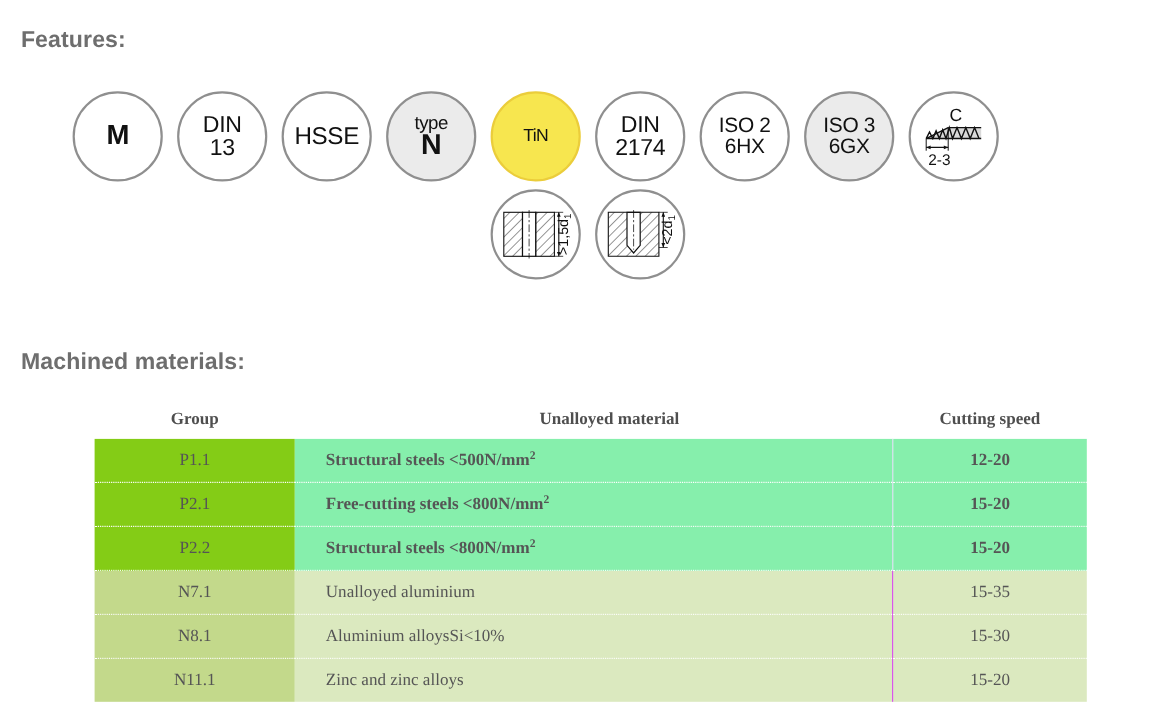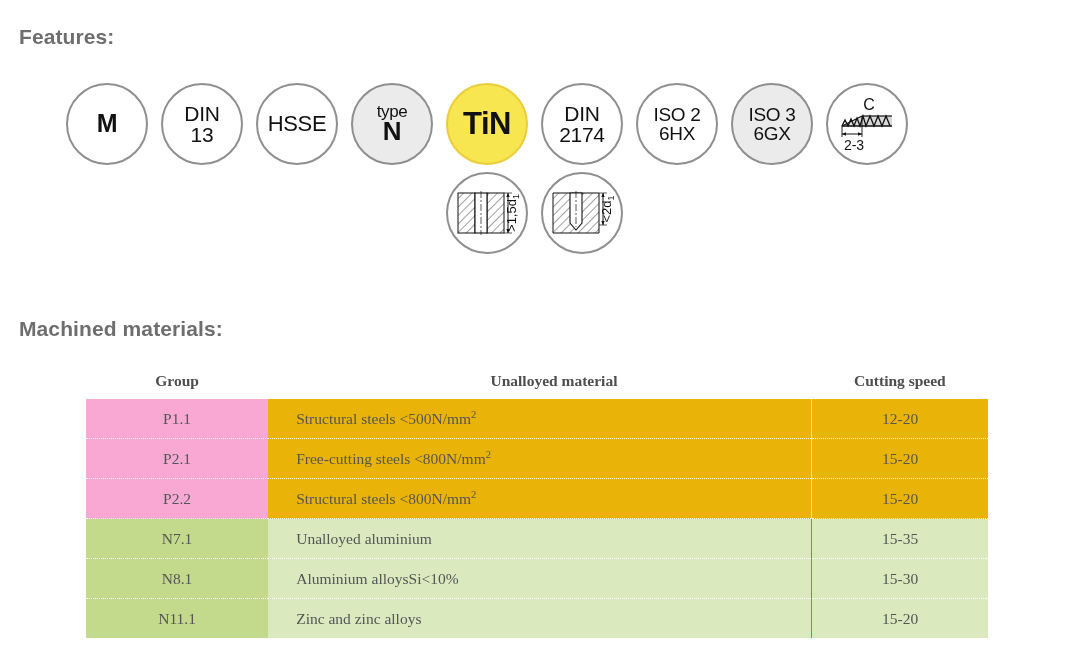--- a/index.html
+++ b/index.html
@@ -84,22 +84,22 @@
     font-weight: 400;
     letter-spacing: -0.4px;
   }
   .badge-text.typeN .l2 {
     display: block;
     font-size: 26px;
     font-weight: 700;
     margin-top: -2px;
   }
   .badge-text.tin {
-    font-size: 31px;
-    font-weight: 700;
+    font-size: 16px;
+    font-weight: 400;
     letter-spacing: -0.5px;
   }
   .badge-svg { display: block; }
 
   
   #materials-table {
     position: absolute;
     left: 86px;
     top: 372px;
     width: 902px;
@@ -121,23 +121,23 @@
     color: #555555;
     height: 39px;
     padding: 0;
     border-bottom: 1px dotted #ffffff;
     vertical-align: middle;
   }
   .col-group   { width: 188px; text-align: center; }
   .col-mat     { width: 533px; text-align: left; padding-left: 28px !important; }
   .col-speed   { width: 181px; text-align: center; }
 
-  tr.grp-p .col-group { background: #f9a8d4; }
+  tr.grp-p .col-group { background: #84cc16; }
   tr.grp-p .col-mat,
-  tr.grp-p .col-speed { background: #eab308; }
+  tr.grp-p .col-speed { background: #86efac; font-weight: bold; }
   tr.grp-n .col-group { background: #c3d98b; }
   tr.grp-n .col-mat,
   tr.grp-n .col-speed { background: #dbe9bf; }
 
   tr.grp-p .col-mat   { border-right: 1px solid #d8e0ee; }
   tr.grp-n .col-mat   { border-right: 1px solid #d946ef; }
 
   #materials-table tbody tr:last-child td { border-bottom: none; }
   sup { font-size: 0.68em; vertical-align: super; line-height: 0; }
 </style>

